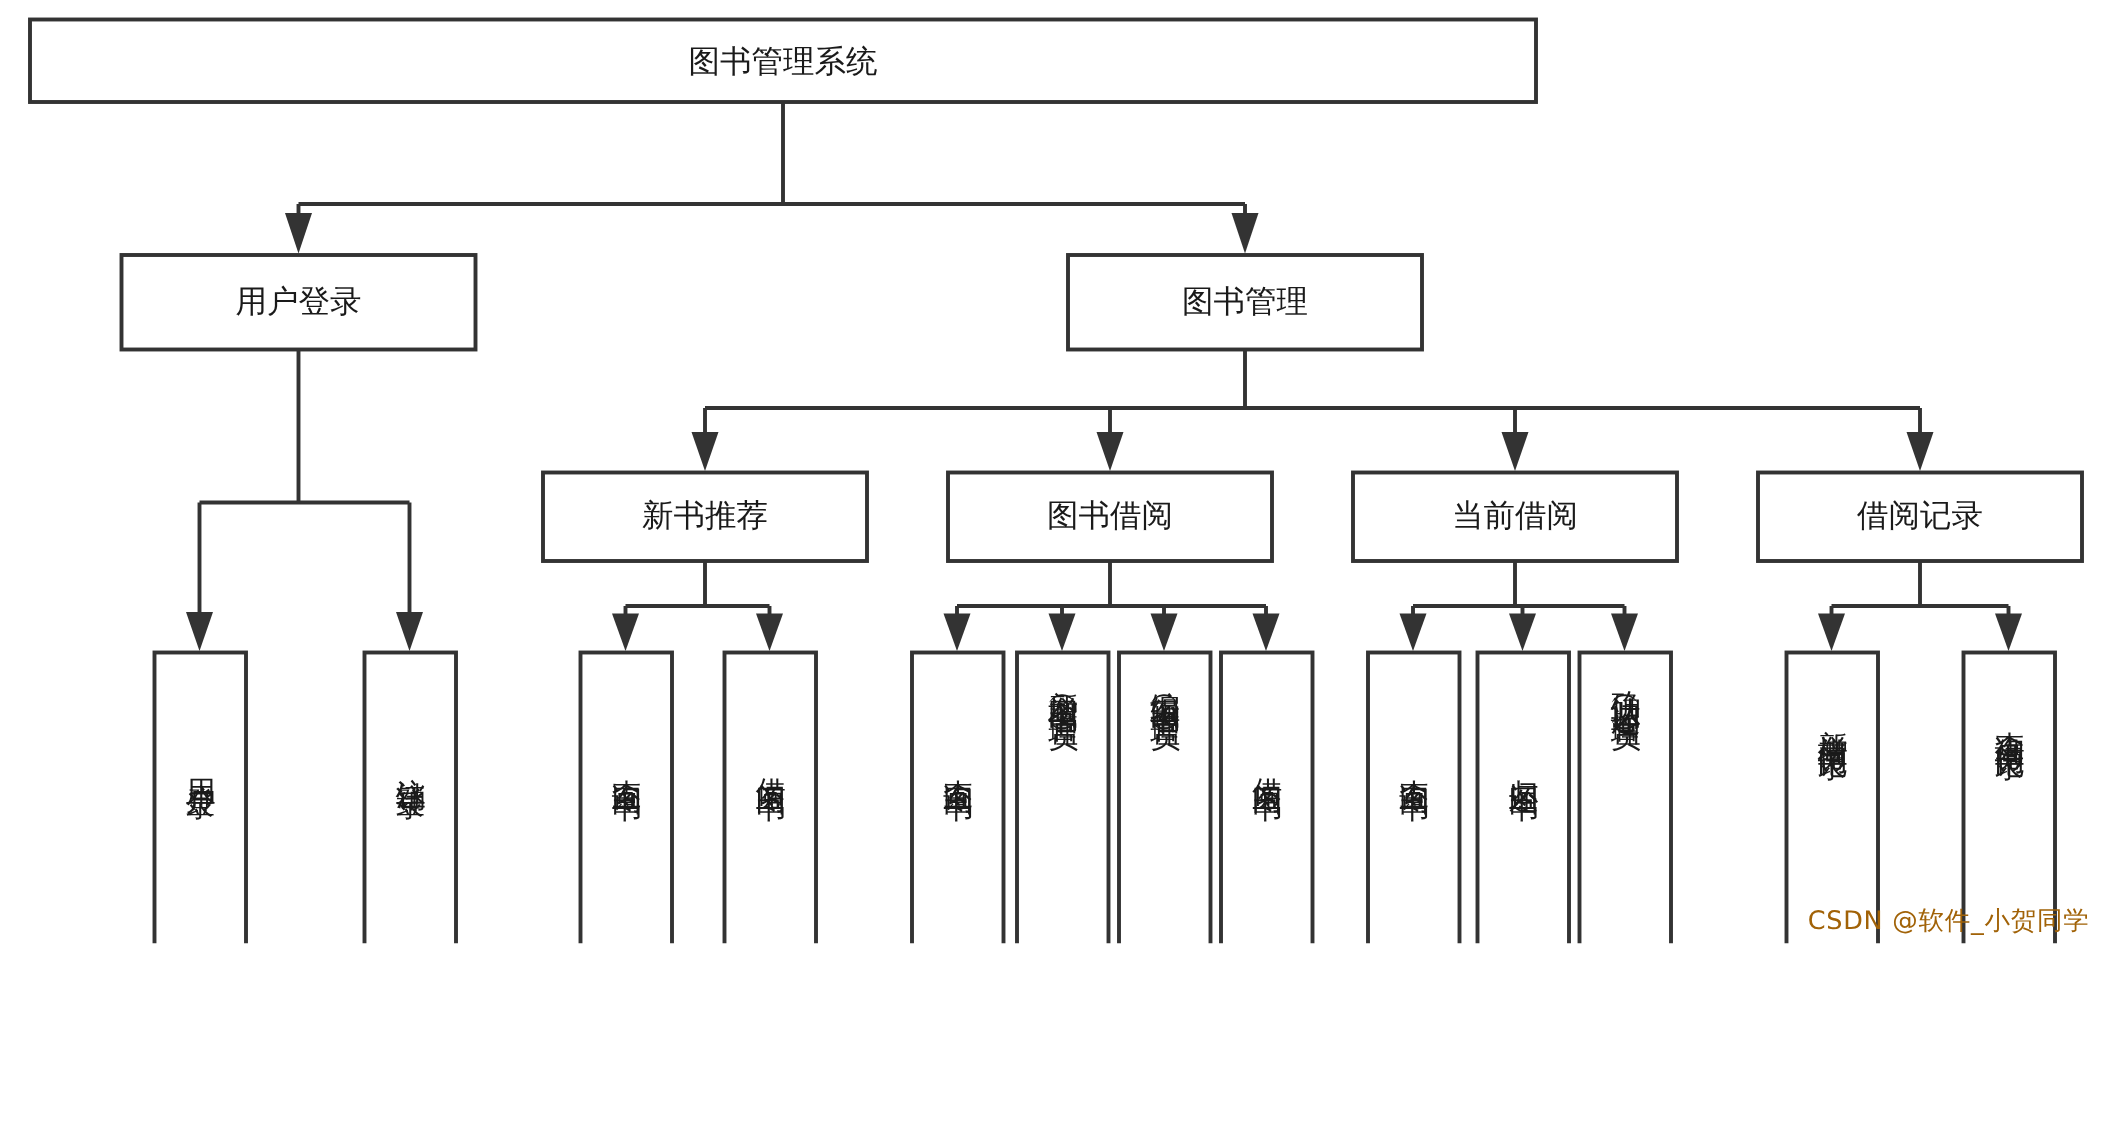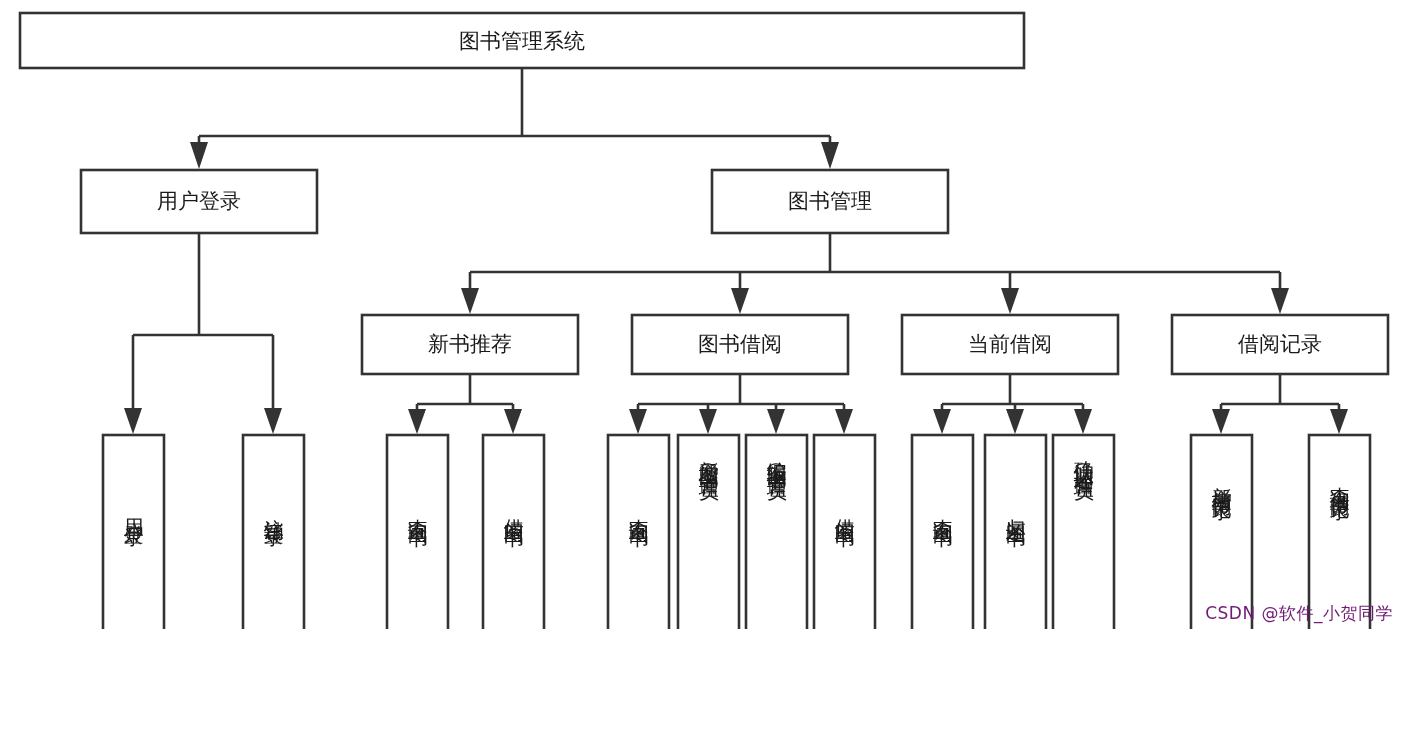--- a/index.html
+++ b/index.html
@@ -63,21 +63,21 @@
     letter-spacing: 3px;
     color: #1a1a1a;
     white-space: nowrap;
   }
   .watermark {
     position: absolute;
     right: 12px;
     bottom: 4px;
     font-family: "DejaVu Sans", "Liberation Sans", sans-serif;
     font-size: 17px;
-    color: #701a75;
+    color: #a16207;
     letter-spacing: 0.5px;
     white-space: nowrap;
     pointer-events: none;
   }
 </style>
 </head>
 <body>
 
 <div id="diagram-root">
 

